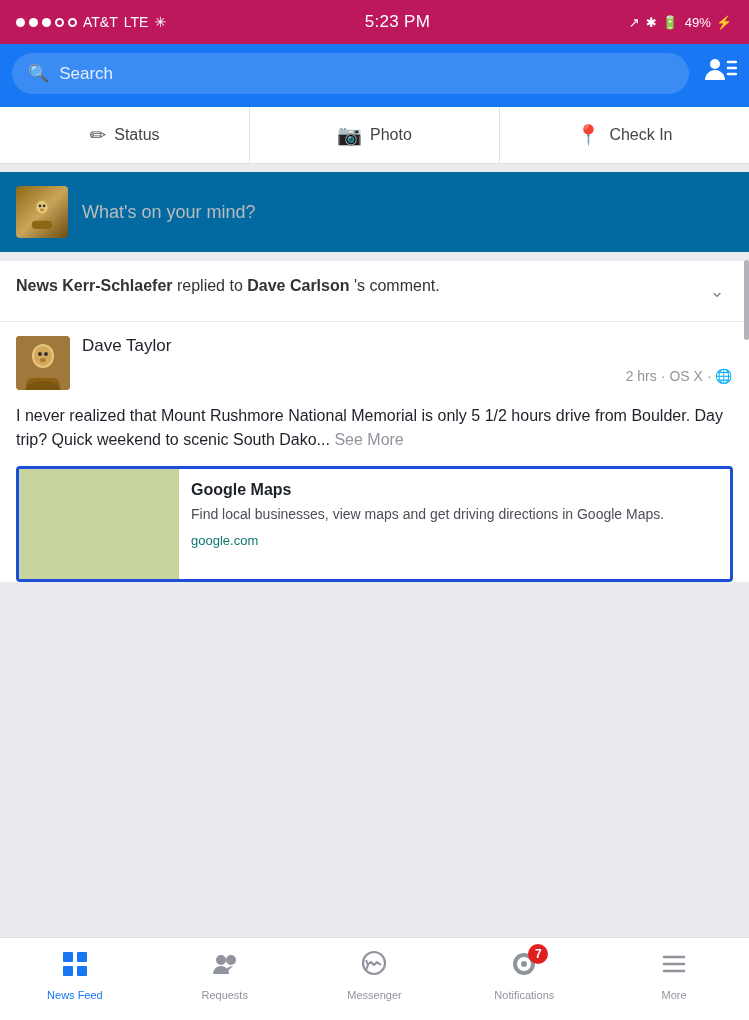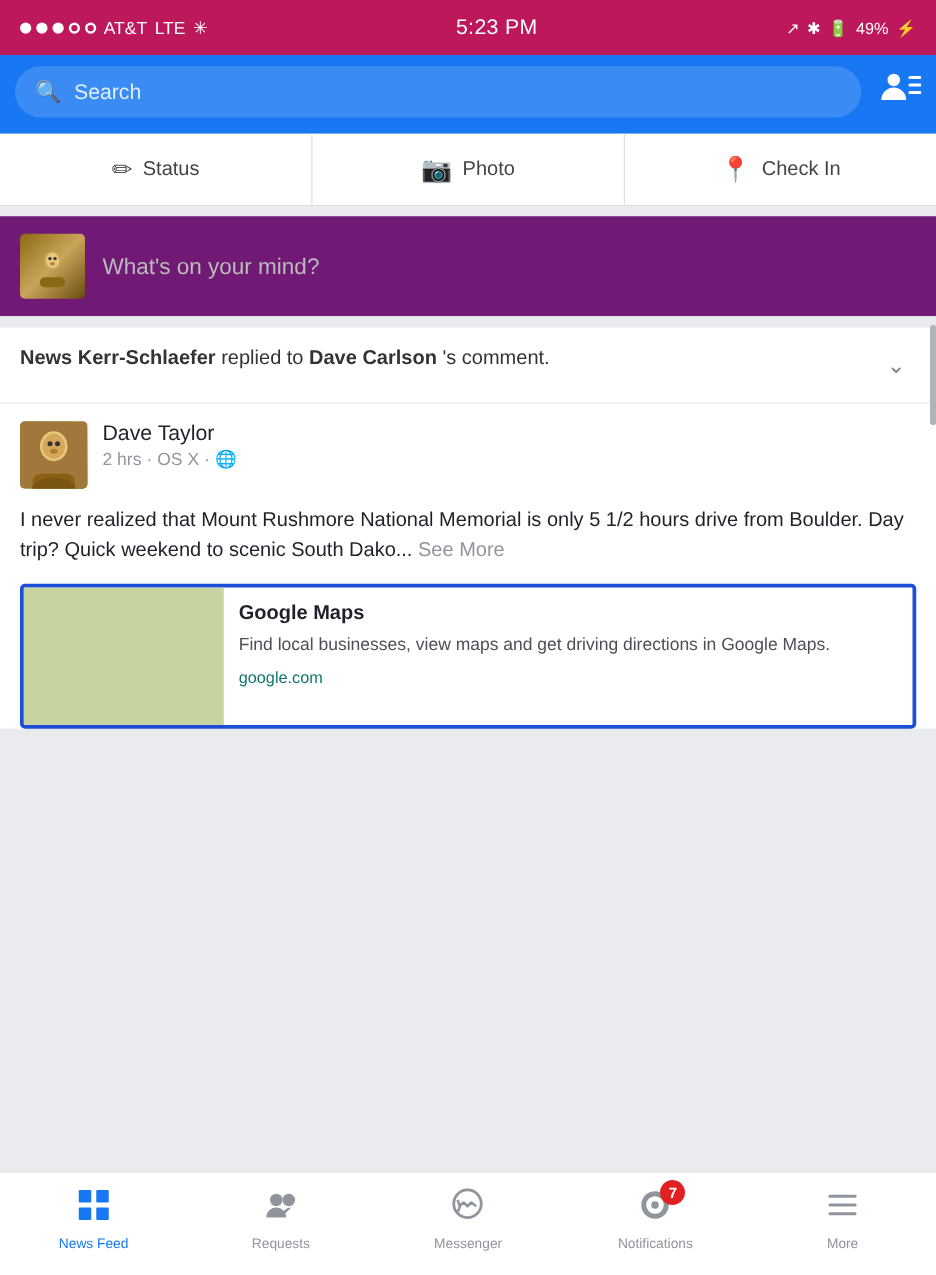--- a/index.html
+++ b/index.html
@@ -100,21 +100,21 @@
     }
 
     
     .divider {
       height: 8px;
       background: #e9ebee;
     }
 
     
     .composer {
-      background: #701a75;
+      background: #0369a1;
       display: flex;
       align-items: center;
       padding: 14px 16px;
       gap: 14px;
     }
     .avatar-placeholder {
       width: 52px; height: 52px;
       border-radius: 4px;
       background: linear-gradient(135deg, #8b6914, #c9a55a, #6b4c10);
       flex-shrink: 0;
@@ -179,24 +179,25 @@
     }
     .post-meta { flex: 1; }
     .post-author {
       font-size: 17px;
       font-weight: 400;
       color: #1d2129;
     }
     .post-sub {
       font-size: 14px;
       color: #90949c;
-      margin-top: 2px;
+      margin-top: 12px;
       display: flex;
       align-items: center;
       gap: 4px;
+      justify-content: flex-end;
     }
     .globe-icon { font-size: 14px; }
 
     .post-body {
       padding: 4px 16px 14px;
       font-size: 16px;
       color: #1d2129;
       line-height: 1.5;
     }
     .see-more { color: #90949c; }

